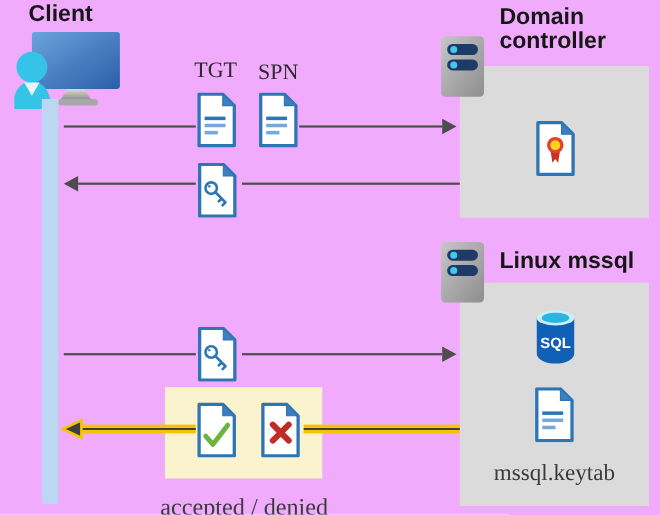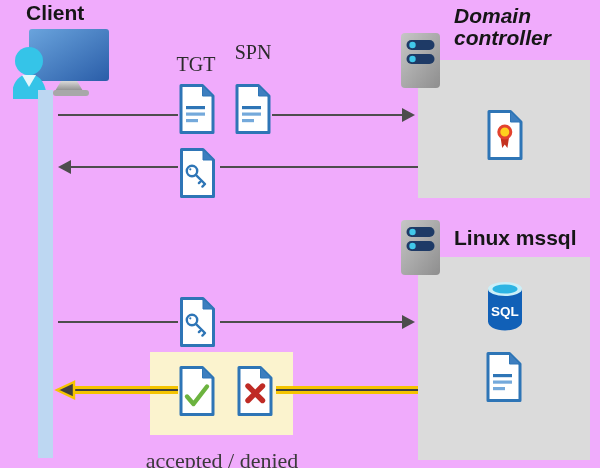--- a/index.html
+++ b/index.html
@@ -62,36 +62,36 @@
     <rect x="16" y="2" width="80" height="52" rx="3" fill="url(#gradMon)"></rect>
     <polygon points="48,54 64,54 70,64 42,64" fill="url(#gradStand)"></polygon>
     <rect x="40" y="63" width="36" height="6" rx="3" fill="#a8a8a8"></rect>
     <circle cx="16" cy="34" r="14" fill="#35c4e8"></circle>
     <path d="M-2,72 C-1,54 7,47 16,47 C25,47 33,54 34,72 Z" fill="#35c4e8"></path>
     <polygon points="9,48 23,48 16,60" fill="#e4f6fc"></polygon>
   </svg>
 
   <div class="abs lifeline" style="left:38px;top:90px;width:15px;height:368px;"></div>
 
-  <div class="abs heading" style="left:454px;top:5px;width:140px;font-style:italic;">Domain controller</div>
+  <div class="abs heading" style="left:454px;top:5px;width:140px;">Domain controller</div>
 
   <div class="abs graybox" style="left:418px;top:60px;width:172px;height:138px;"></div>
 
   <svg class="abs" style="left:400px;top:32px;" width="41" height="57" viewBox="0 0 41 57">
       <use href="#sym-server"></use>
     </svg>
 
   <svg class="abs" style="left:486px;top:110px;" width="38" height="50" viewBox="0 0 38 50">
     <use href="#sym-doc"></use>
     <path d="M14.5,27 L16.2,38 L18.8,34.5 L21.4,38 L23.1,27 Z" fill="#c5321f"></path>
     <circle cx="18.8" cy="22" r="6" fill="#ffd21e" stroke="#e3432e" stroke-width="3"></circle>
   </svg>
 
   <div class="abs smalllabel ctr" style="left:174px;top:53px;width:44px;">TGT</div>
-  <div class="abs smalllabel ctr" style="left:231px;top:41px;width:44px;">SPN</div>
+  <div class="abs smalllabel ctr" style="left:231px;top:55px;width:44px;">SPN</div>
 
   <div class="abs hline" style="left:58px;top:114px;width:120px;"></div>
   <div class="abs hline" style="left:272px;top:114px;width:130px;"></div>
   <div class="abs arrh-right" style="left:402px;top:108px;"></div>
 
   <svg class="abs" style="left:178px;top:84px;" width="38" height="50" viewBox="0 0 38 50">
     <use href="#sym-doc"></use>
     <rect x="8" y="22" width="19" height="3.2" fill="#2e75b6"></rect>
     <rect x="8" y="28.5" width="19" height="3.2" fill="#74a9db"></rect>
     <rect x="8" y="35" width="12" height="3.2" fill="#74a9db"></rect>
@@ -129,20 +129,21 @@
     <text x="19" y="36" text-anchor="middle" font-family="Liberation Sans, sans-serif" font-size="13.5" font-weight="700" fill="#ffffff">SQL</text>
   </svg>
 
   <svg class="abs" style="left:485px;top:352px;" width="38" height="50" viewBox="0 0 38 50">
     <use href="#sym-doc"></use>
     <rect x="8" y="22" width="19" height="3.2" fill="#2e75b6"></rect>
     <rect x="8" y="28.5" width="19" height="3.2" fill="#74a9db"></rect>
     <rect x="8" y="35" width="12" height="3.2" fill="#74a9db"></rect>
   </svg>
 
+  <div class="abs caption ctr" style="left:418px;top:417px;width:172px;">mssql.keytab</div>
 
   <div class="abs hline" style="left:58px;top:321px;width:120px;"></div>
   <div class="abs hline" style="left:220px;top:321px;width:182px;"></div>
   <div class="abs arrh-right" style="left:402px;top:315px;"></div>
 
   <svg class="abs" style="left:178px;top:297px;" width="39" height="50" viewBox="0 0 38 50">
     <use href="#sym-doc"></use>
     <circle cx="13.5" cy="23" r="5.2" fill="none" stroke="#2e75b6" stroke-width="2.4"></circle>
     <circle cx="11.8" cy="21.3" r="1.1" fill="#2e75b6"></circle>
     <path d="M17.3,26.8 L26.5,36 M23,32.5 L20.4,35.1 M26.5,36 L23.9,38.6" fill="none" stroke="#2e75b6" stroke-width="2.4" stroke-linecap="round"></path>

